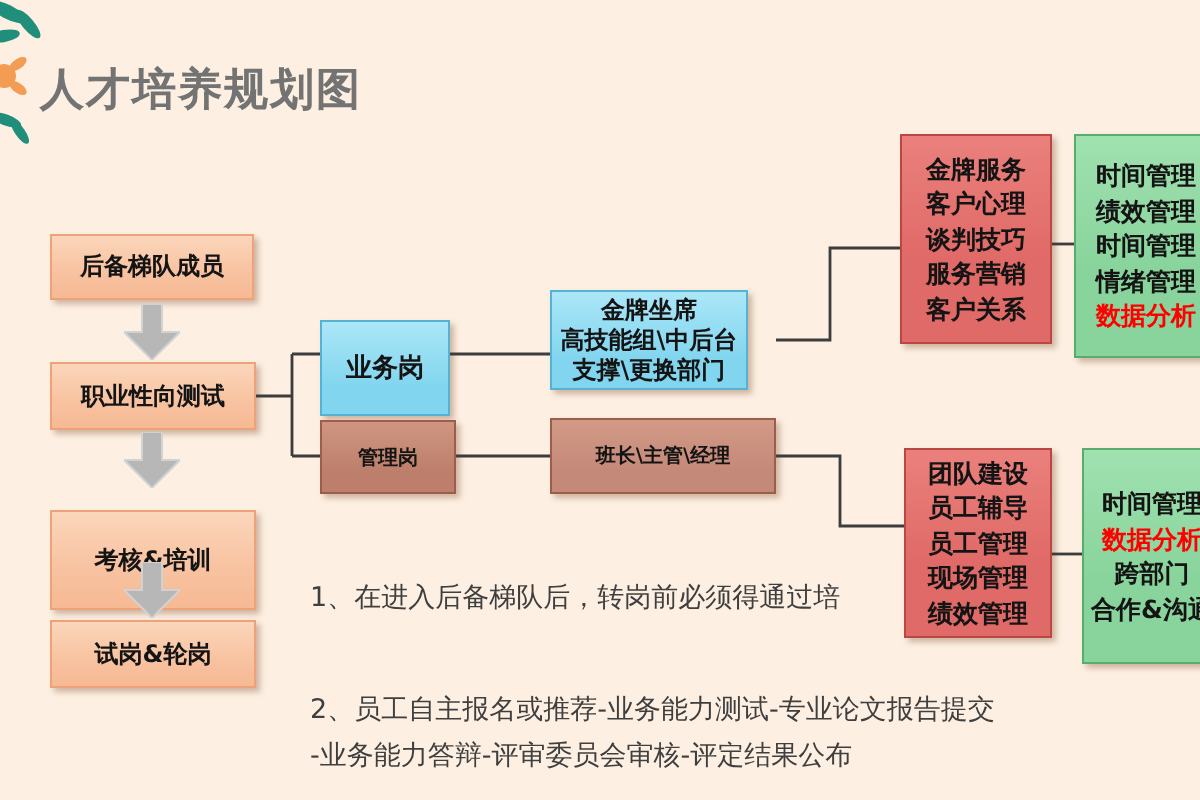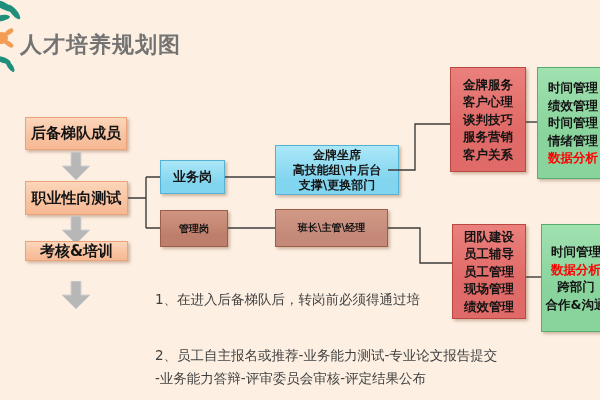--- a/index.html
+++ b/index.html
@@ -13,21 +13,21 @@
     font-size:22px;font-weight:bold;color:#737373;letter-spacing:1px;
   }
   .box{
     position:absolute;box-sizing:border-box;
     display:flex;align-items:center;justify-content:center;
     font-weight:bold;color:#141414;
     box-shadow:2px 2px 3px rgba(150,105,75,.45);
   }
   .salmon{
     background:linear-gradient(180deg,#fbd6ba 0%,#f8c2a0 60%,#f6b994 100%);
-    border:1px solid #eda379;font-size:15px;
+    border:1px solid #eda379;font-size:12px;
   }
   .blue{
     background:linear-gradient(180deg,#abe7f8 0%,#82d5ef 70%);
     border:1px solid #55b2d2;font-size:13px;
   }
   .brown{
     background:linear-gradient(180deg,#d09681 0%,#bd7f6b 70%);
     border:1px solid #9a5e4b;font-size:10px;
   }
   .redbox{
@@ -77,35 +77,38 @@
   </div>
   <svg class="block-arrow" style="left:62px;top:152px" width="28" height="28" viewBox="0 0 28 28">
     <polygon points="9,0 19,0 19,14 28,14 14,28 0,14 9,14" fill="#b7b7b7" stroke="#d2d2d2" stroke-width="1"></polygon>
   </svg>
   <div class="box salmon" style="left:25px;top:181px;width:103px;height:34px">
     <span>职业性向测试</span>
   </div>
   <svg class="block-arrow" style="left:62px;top:216px" width="28" height="28" viewBox="0 0 28 28">
     <polygon points="9,0 19,0 19,14 28,14 14,28 0,14 9,14" fill="#b7b7b7" stroke="#d2d2d2" stroke-width="1"></polygon>
   </svg>
-  <div class="box salmon" style="left:25px;top:241px;width:103px;height:20px">
+  <div class="box salmon" style="left:25px;top:255px;width:103px;height:50px">
     <span>考核&amp;培训</span>
   </div>
   <svg class="block-arrow" style="left:62px;top:281px" width="28" height="28" viewBox="0 0 28 28">
     <polygon points="9,0 19,0 19,14 28,14 14,28 0,14 9,14" fill="#b7b7b7" stroke="#d2d2d2" stroke-width="1"></polygon>
   </svg>
+  <div class="box salmon" style="left:25px;top:310px;width:103px;height:34px">
+    <span>试岗&amp;轮岗</span>
+  </div>
 
-  <div class="box blue" style="left:160px;top:160px;width:65px;height:34px">
+  <div class="box blue" style="left:160px;top:160px;width:65px;height:48px">
     <span>业务岗</span>
   </div>
   <div class="box brown" style="left:160px;top:210px;width:68px;height:37px">
     <span>管理岗</span>
   </div>
 
-  <div class="box blue multiline" style="left:275px;top:145px;width:124px;height:50px">
+  <div class="box blue multiline" style="left:275px;top:145px;width:99px;height:50px">
     <div class="ln-sm">金牌坐席</div>
     <div class="ln-sm">高技能组\中后台</div>
     <div class="ln-sm">支撑\更换部门</div>
   </div>
   <div class="box brown" style="left:275px;top:209px;width:113px;height:38px;background:linear-gradient(180deg,#d29a86 0%,#c5897a 70%);">
     <span>班长\主管\经理</span>
   </div>
 
   <div class="box redbox multiline" style="left:450px;top:67px;width:76px;height:105px">
     <div class="ln">金牌服务</div>

